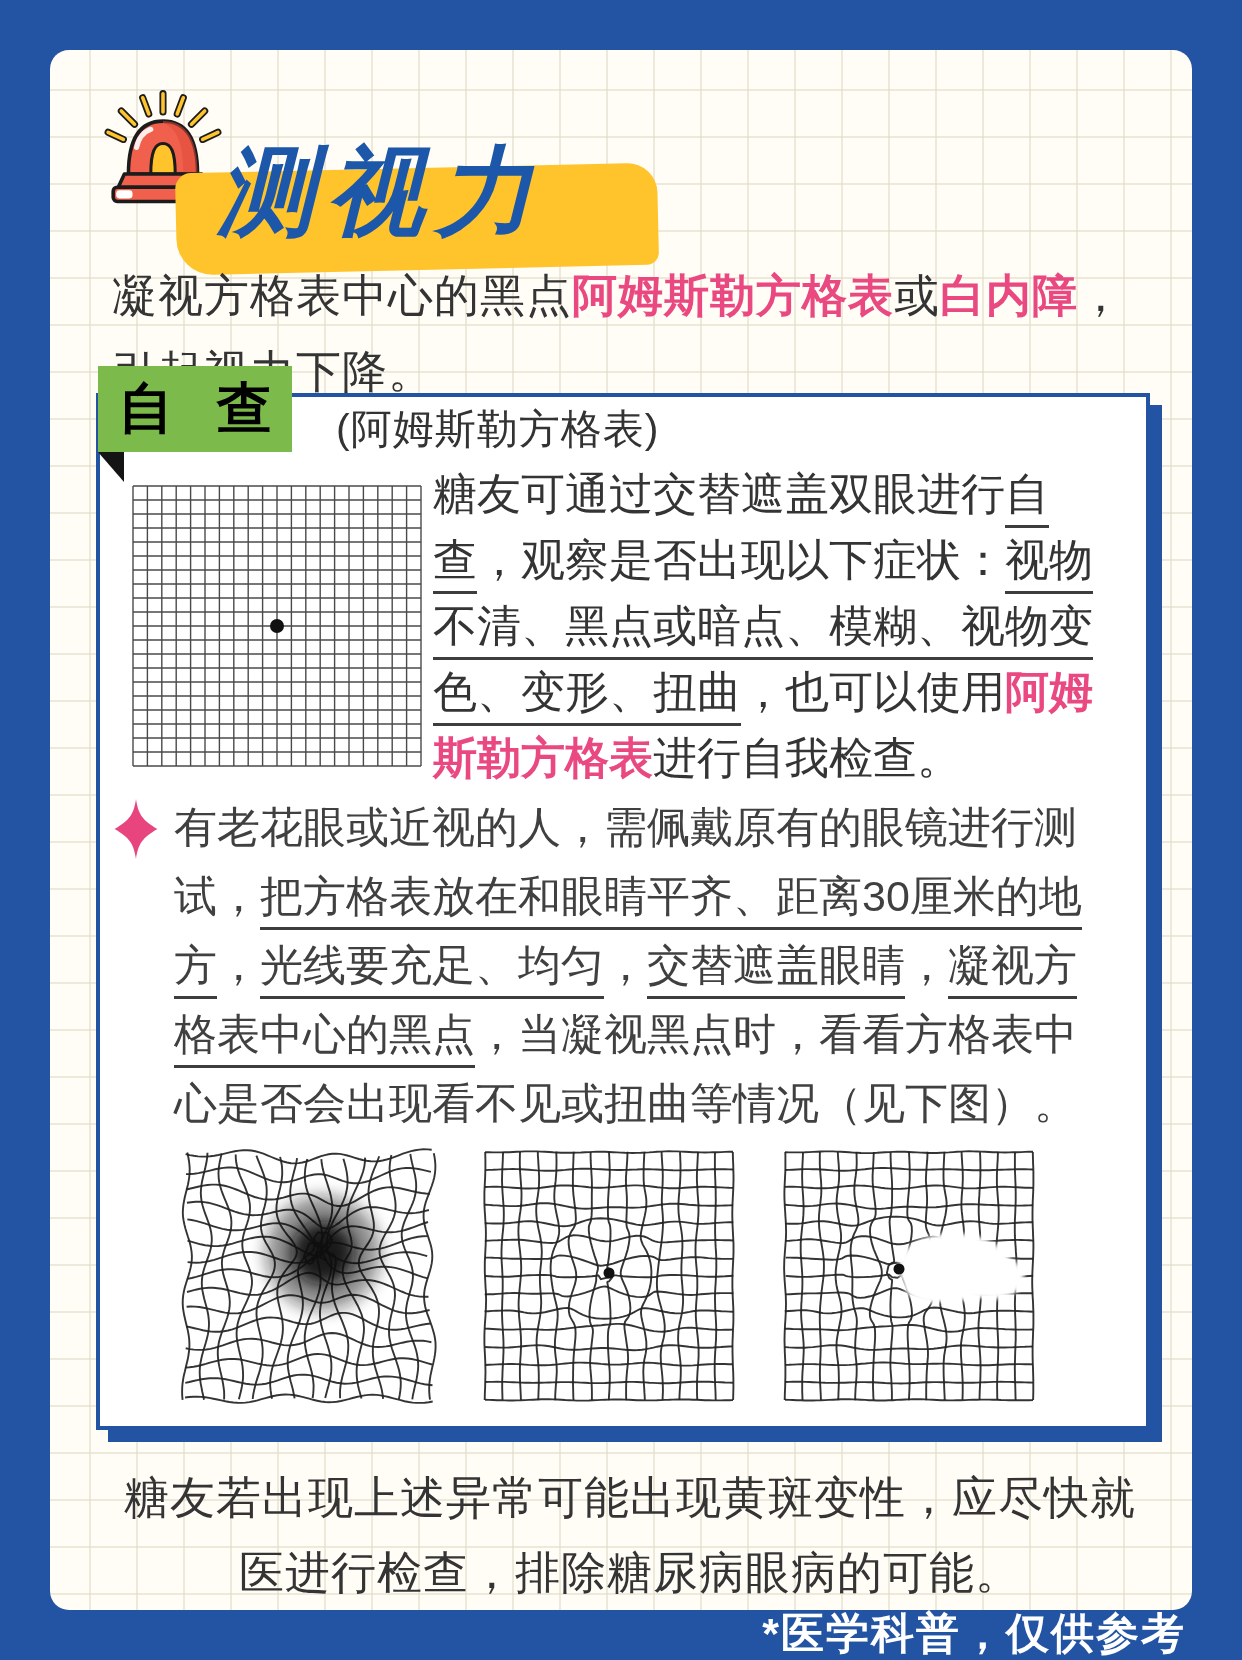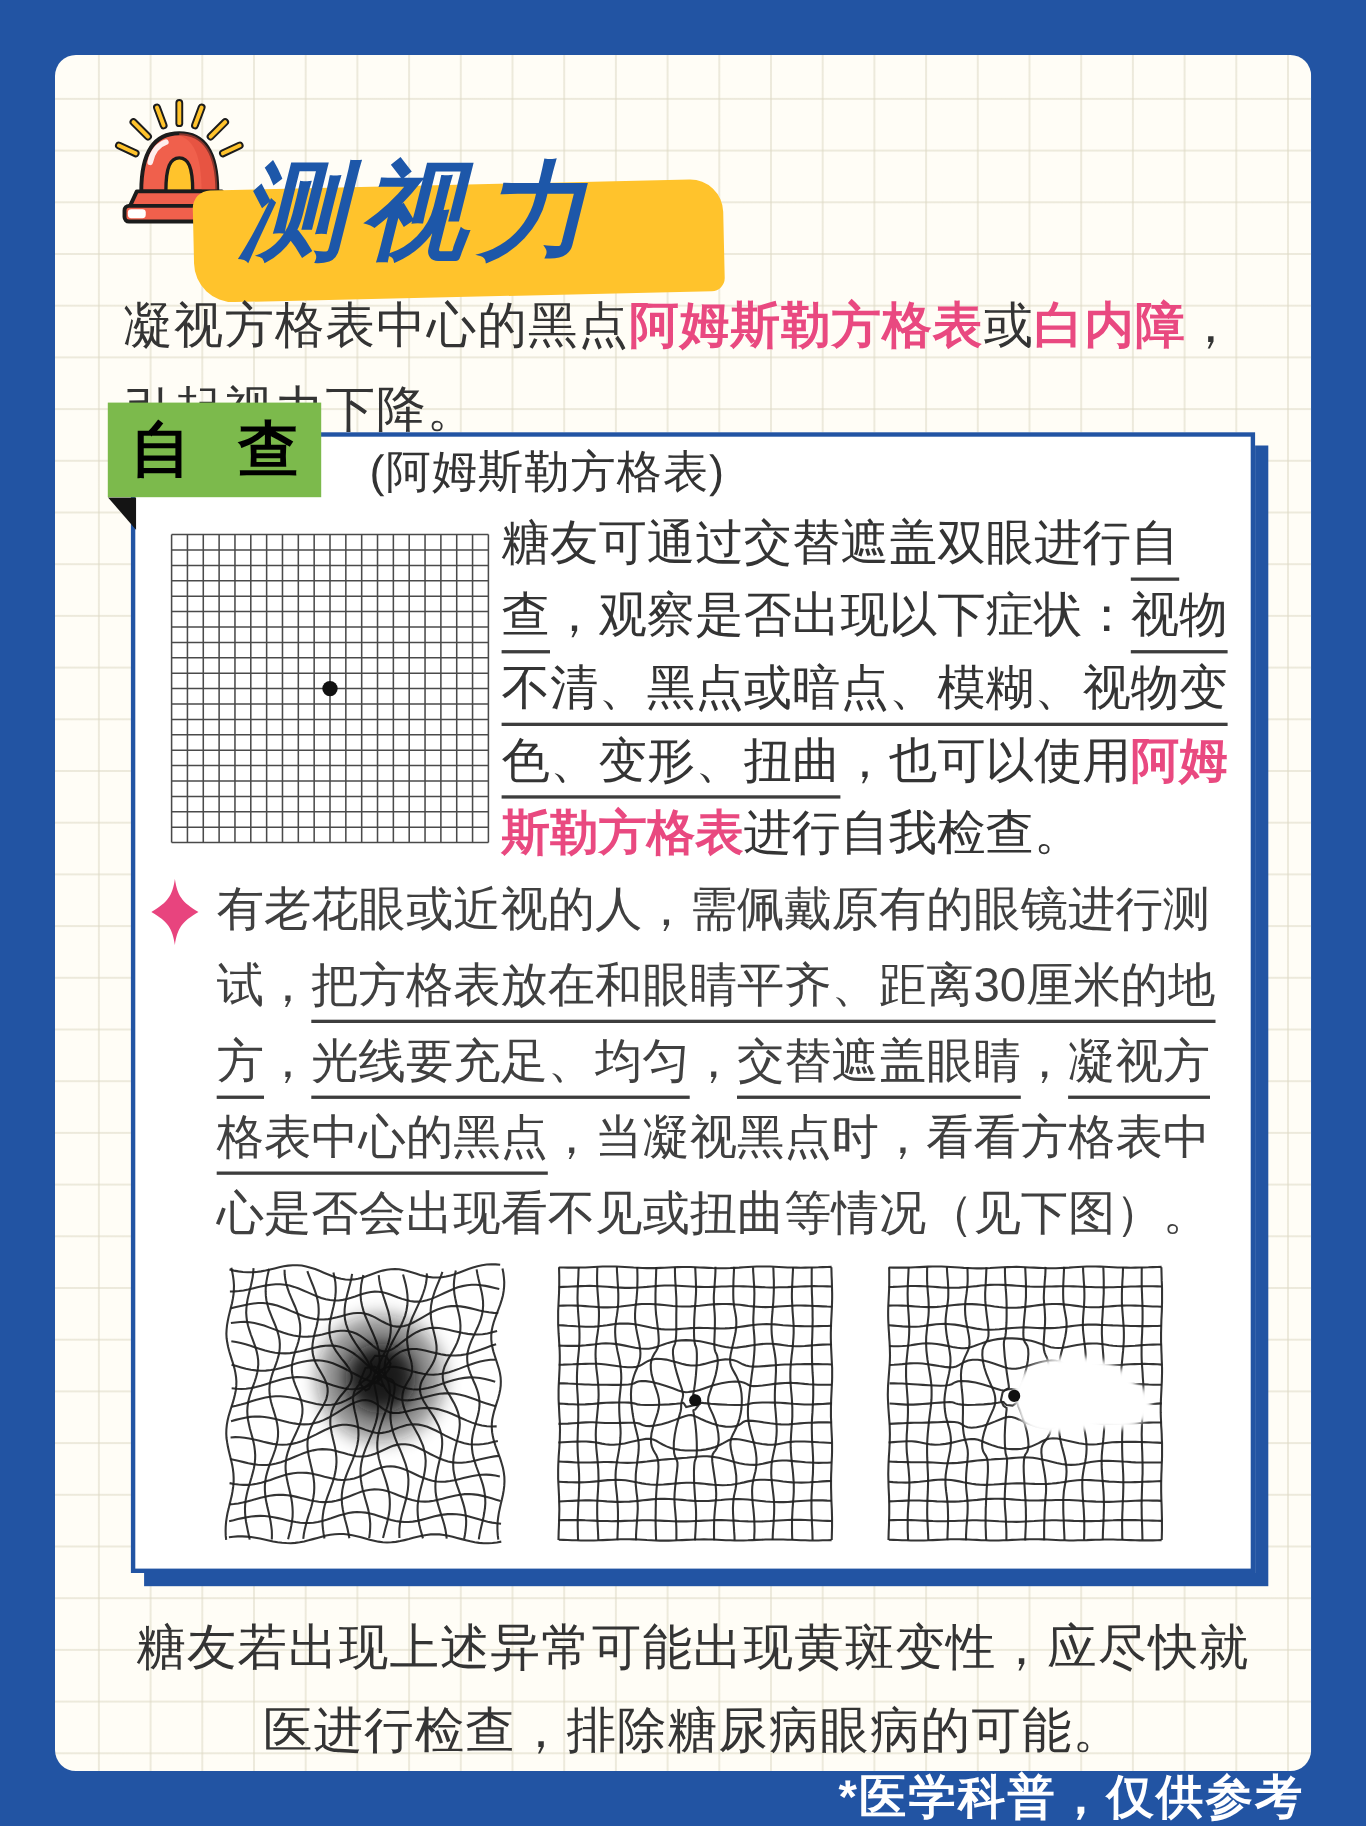--- a/index.html
+++ b/index.html
@@ -30,23 +30,24 @@
     font-size:97px;font-weight:900;font-style:italic;
     color:#1D57A9;letter-spacing:12px;white-space:nowrap;
   }
   
   .intro{
     position:absolute;left:62px;top:208px;width:1044px;
     font-size:45px;line-height:76px;color:#343434;letter-spacing:1px;
   }
   
   .scbox{
-    position:absolute;left:69px;top:343px;width:1014px;height:1029px;
+    position:absolute;left:46px;top:343px;width:1014px;height:1029px;
     background:#FFFFFF;border:4px solid #2254A3;
     box-shadow:12px 12px 0 #2254A3;
+    padding-left:32px;
   }
   .sc-label{
     position:absolute;left:48px;top:316px;width:194px;height:86px;
     background:#7CBA4C;color:#000000;z-index:3;
     display:flex;align-items:center;justify-content:center;
     font-size:55px;font-weight:bold;letter-spacing:14px;text-indent:14px;
   }
   .sc-fold{
     position:absolute;left:48px;top:402px;width:26px;height:30px;z-index:2;
     background:#141414;clip-path:polygon(0 0,100% 0,100% 100%);

